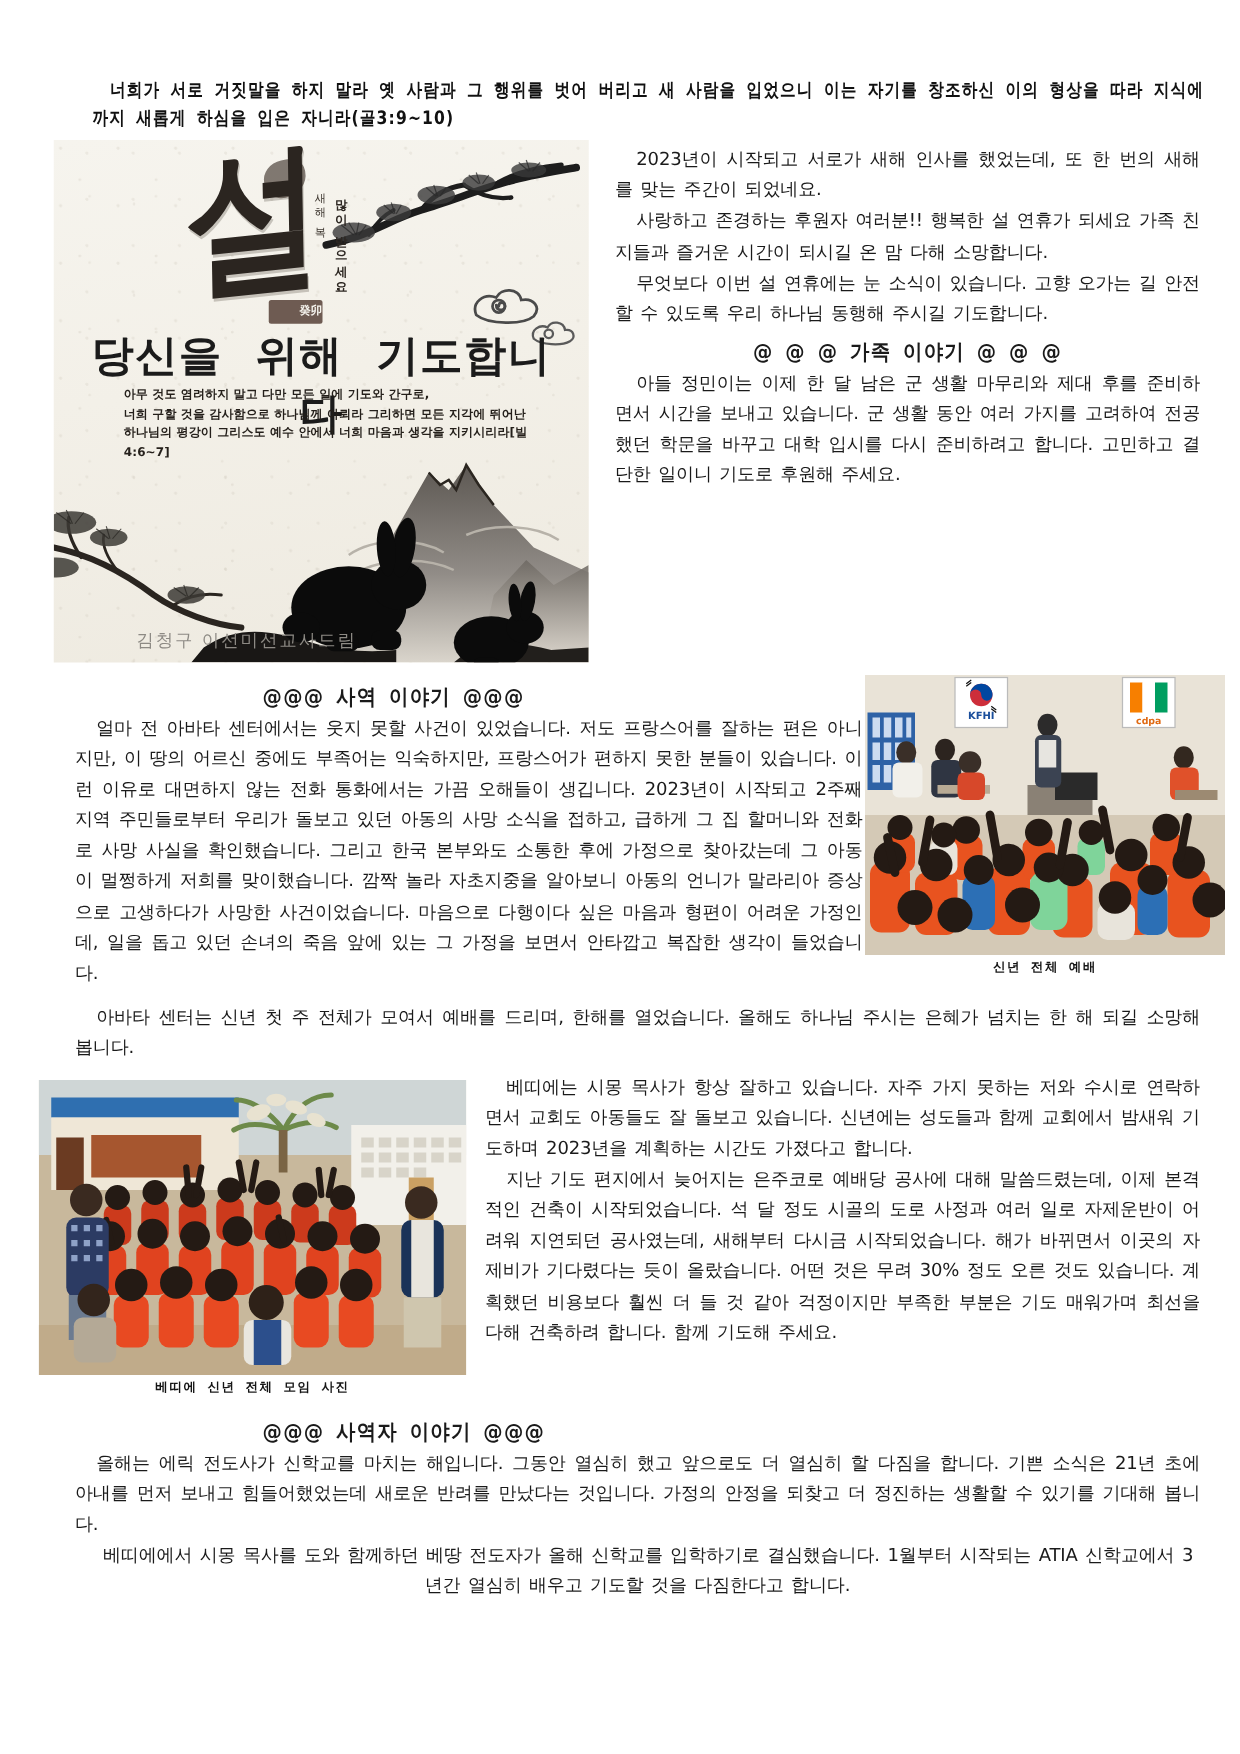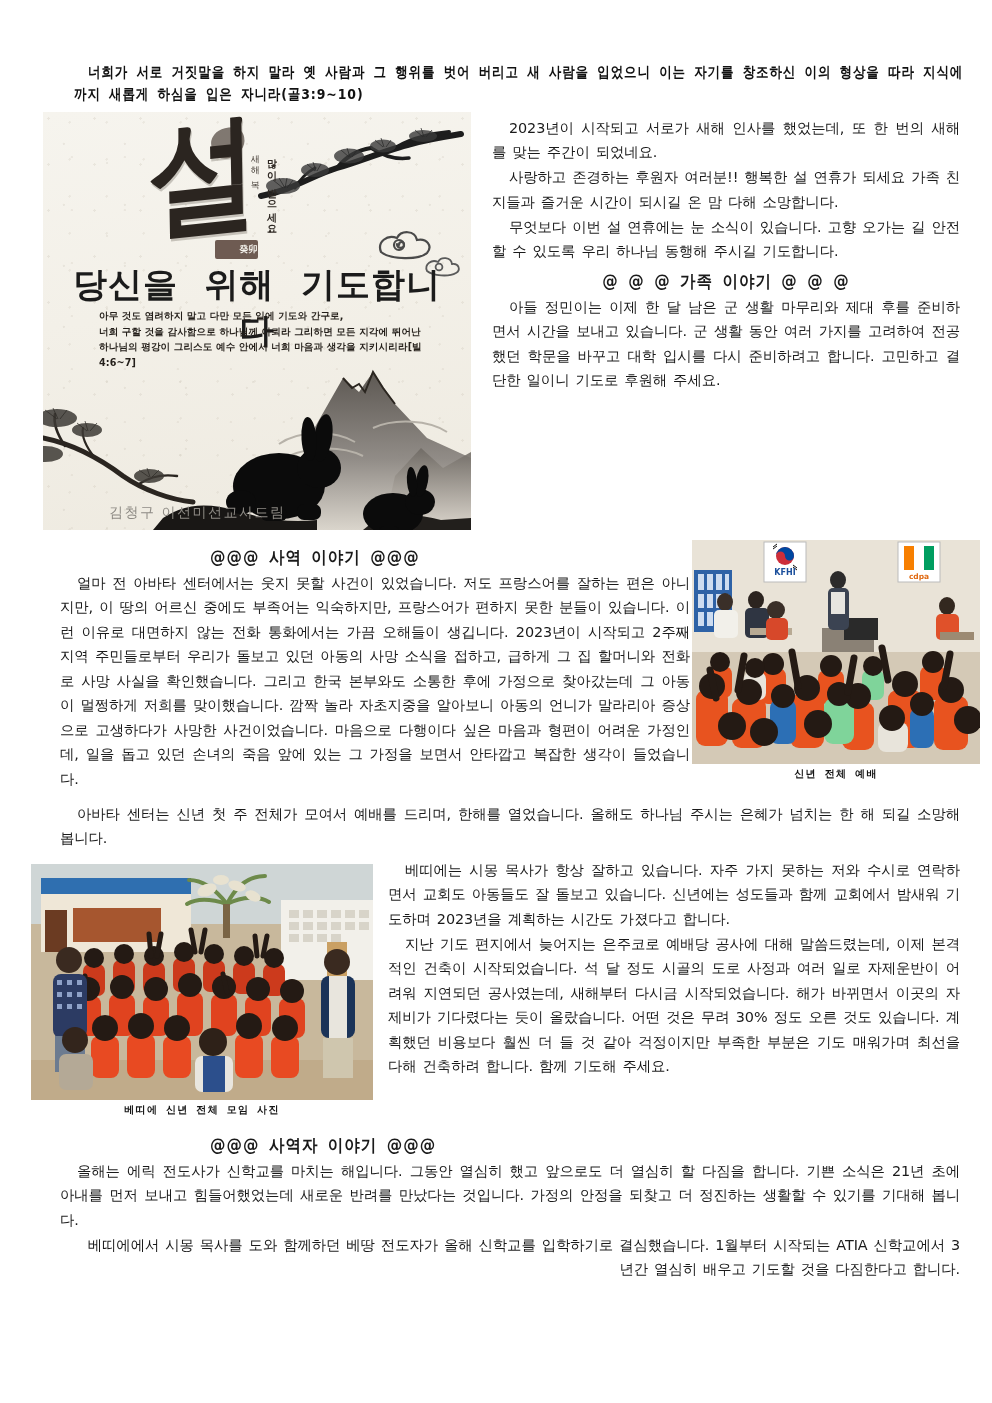--- a/index.html
+++ b/index.html
@@ -160,21 +160,21 @@
   .ptext {
     font-size: 14.4px;
     line-height: 1.70;
     text-align: justify;
     text-justify: inter-character;
     text-indent: 17px;
     margin: 0 0 0.5px 0;
     letter-spacing: -0.1px;
     word-spacing: 1.5px;
   }
-  .ptext.last { text-align: right; }
+  .ptext.last { text-align: center; }
 
   .section-head {
     text-align: center;
     font-size: 15.5px;
     font-weight: 700;
     letter-spacing: 1px;
     word-spacing: 3px;
     margin: 8px 0 2px;
     transform: scaleY(1.1);
   }

